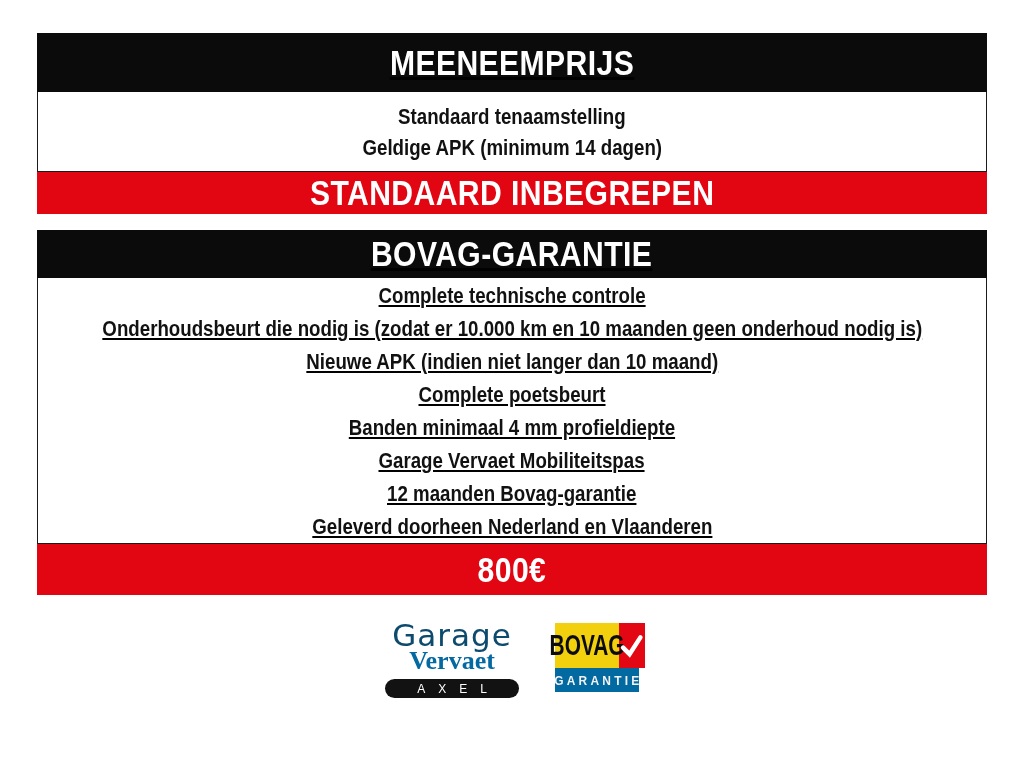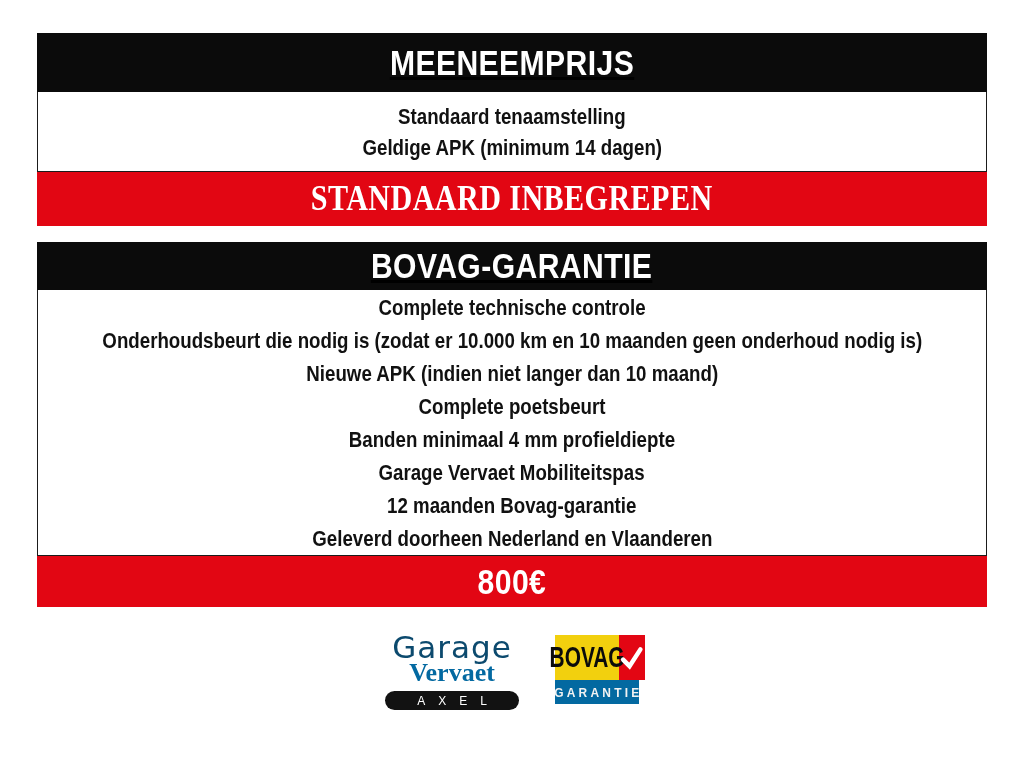--- a/index.html
+++ b/index.html
@@ -9,29 +9,29 @@
   .poster { position: relative; width: 950px; margin-left: 37px; padding-top: 33px; }
 
   
   .bar { width: 100%; display: flex; align-items: center; justify-content: center; }
   .bar.black { background: #0b0b0b; text-decoration: underline; }
   .bar.red   { background: #e20613; }
   .bar-text { color: #ffffff; font-weight: bold; font-size: 35px; white-space: nowrap;
     letter-spacing: 0.5px; transform: scaleX(0.86); transform-origin: 50% 50%; }
 
   .hdr1 { height: 59px; }
-  .red1 { height: 54px; font-family: Liberation Serif, serif; }
+  .red1 { height: 42px; }
   .hdr2 { height: 48px; margin-top: 16px; }
   .red2 { height: 51px; }
 
   
   .panel { background: #ffffff; border: 1px solid #1b1b1b; border-top: none;
     display: flex; flex-direction: column; align-items: center; justify-content: center; }
   .panel1 { height: 80px; }
-  .panel2 { height: 266px; }
+  .panel2 { height: 266px; text-decoration: underline; }
   .line { color: #111111; font-weight: bold; font-size: 22px; line-height: 31px;
     white-space: nowrap; transform: scaleX(0.85); transform-origin: 50% 50%; }
   .panel2 .line { line-height: 33px; font-size: 22px; }
 
   
   .footer { width: 1024px; margin-left: -37px; height: 134px;
     display: flex; justify-content: center; align-items: flex-start;
     gap: 22px; padding-top: 28px; }
 
   .gv-logo { width: 134px; text-align: center; }

